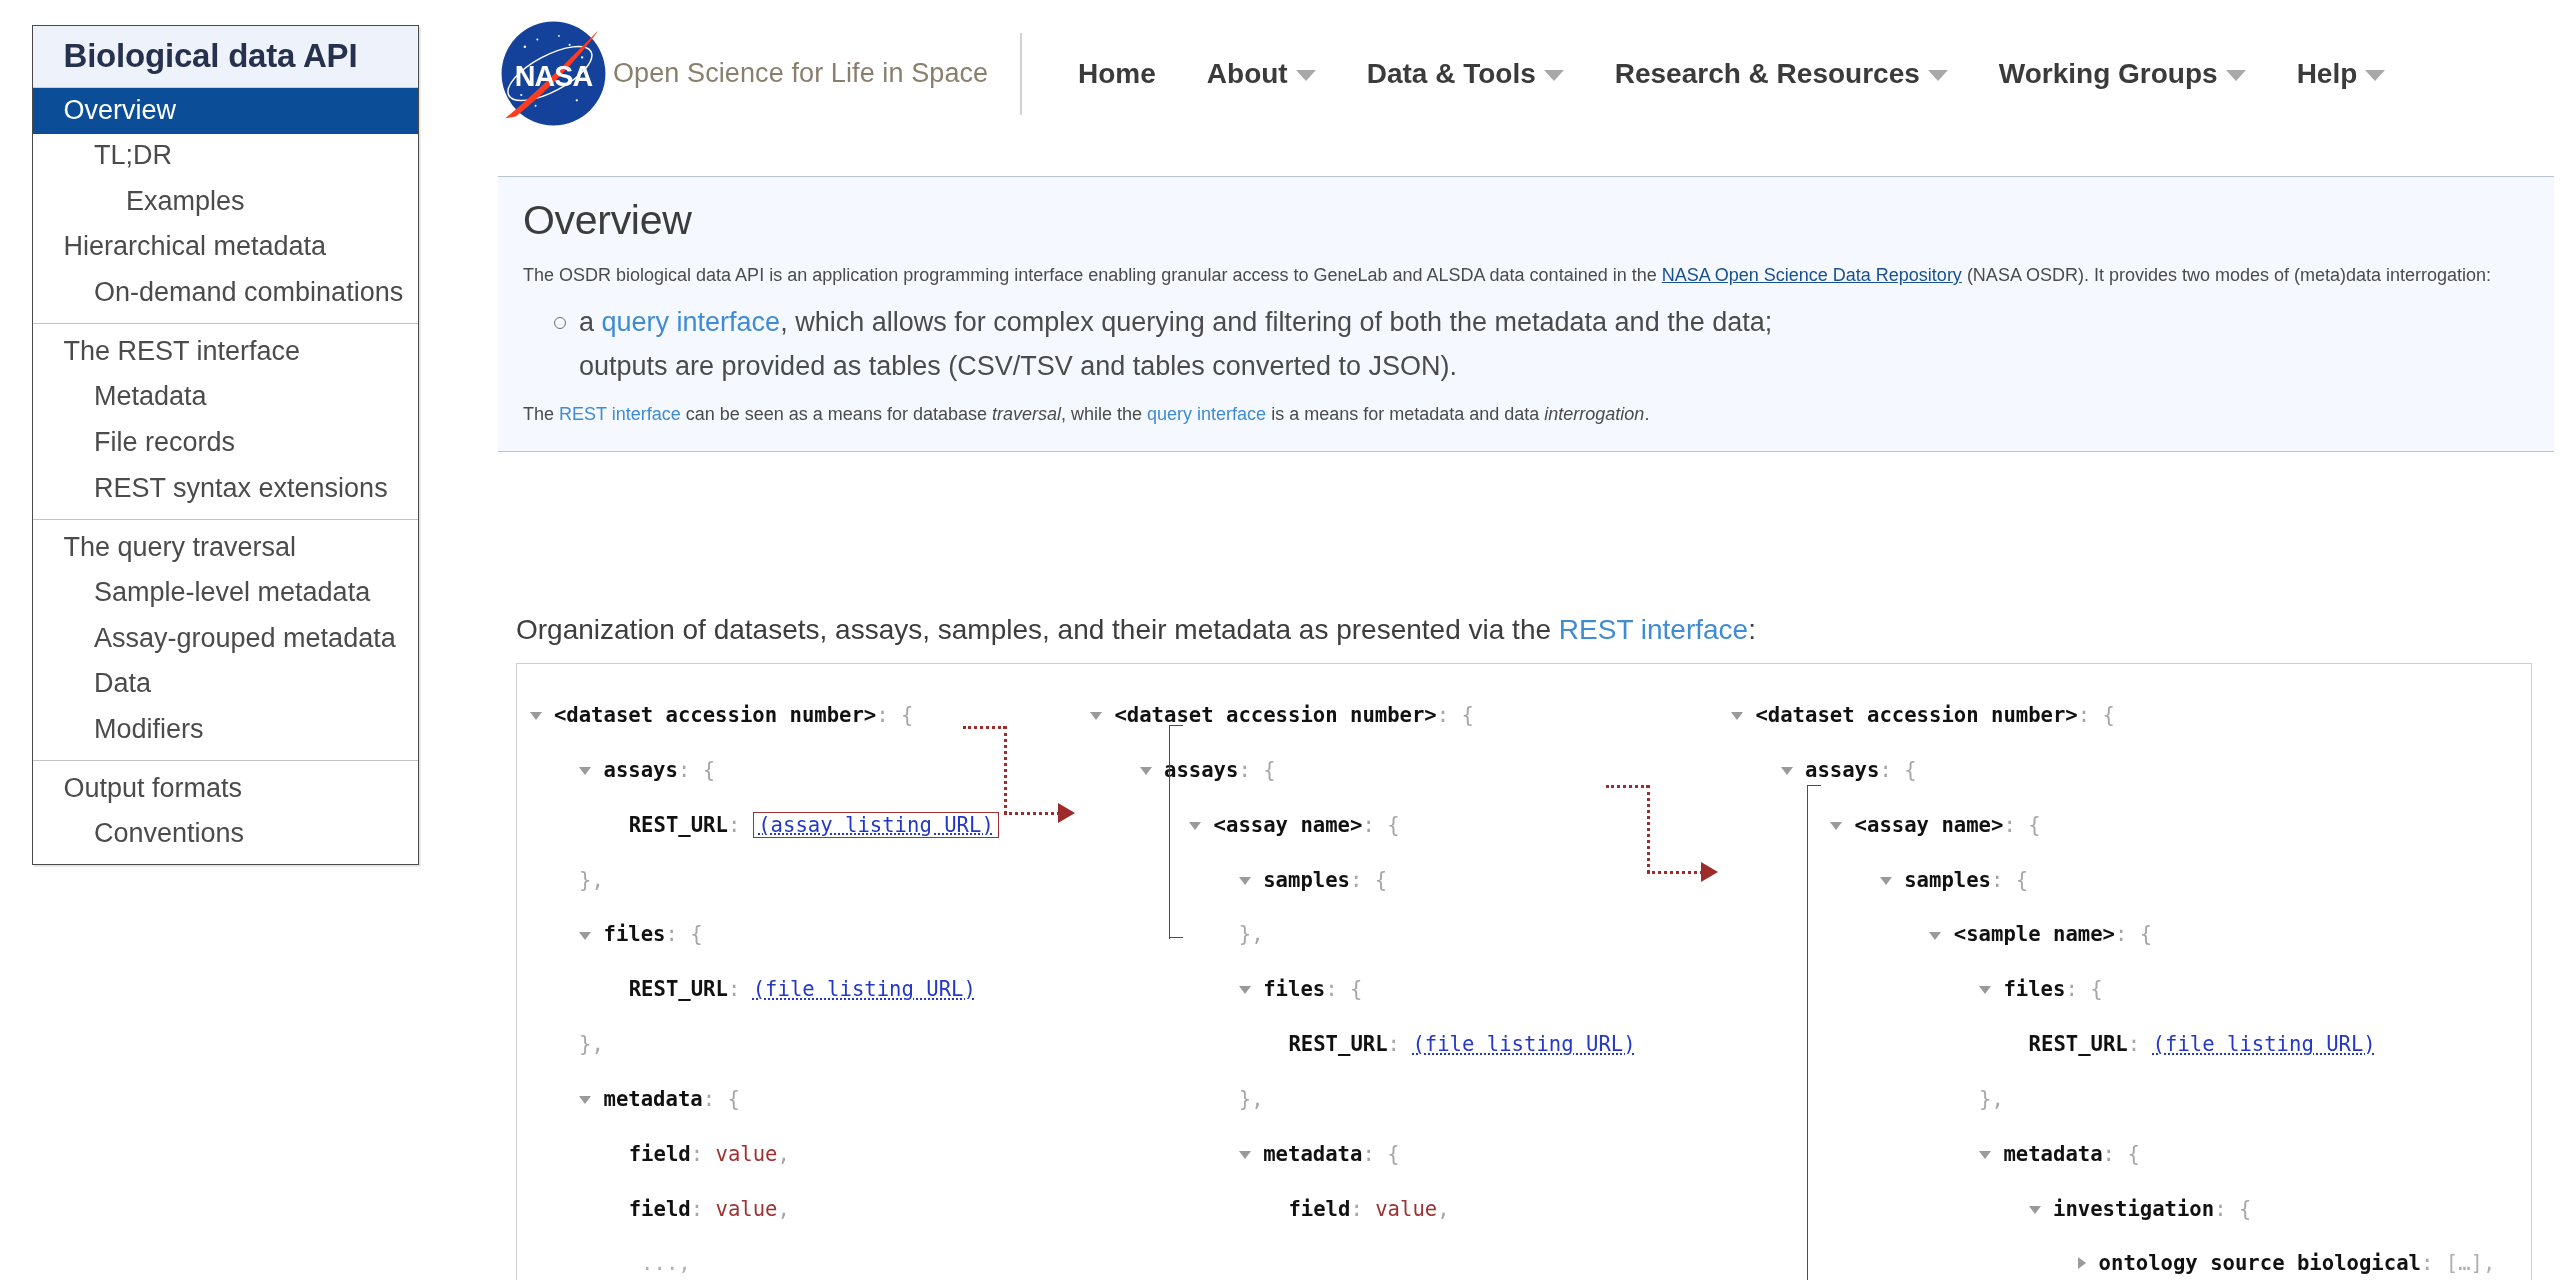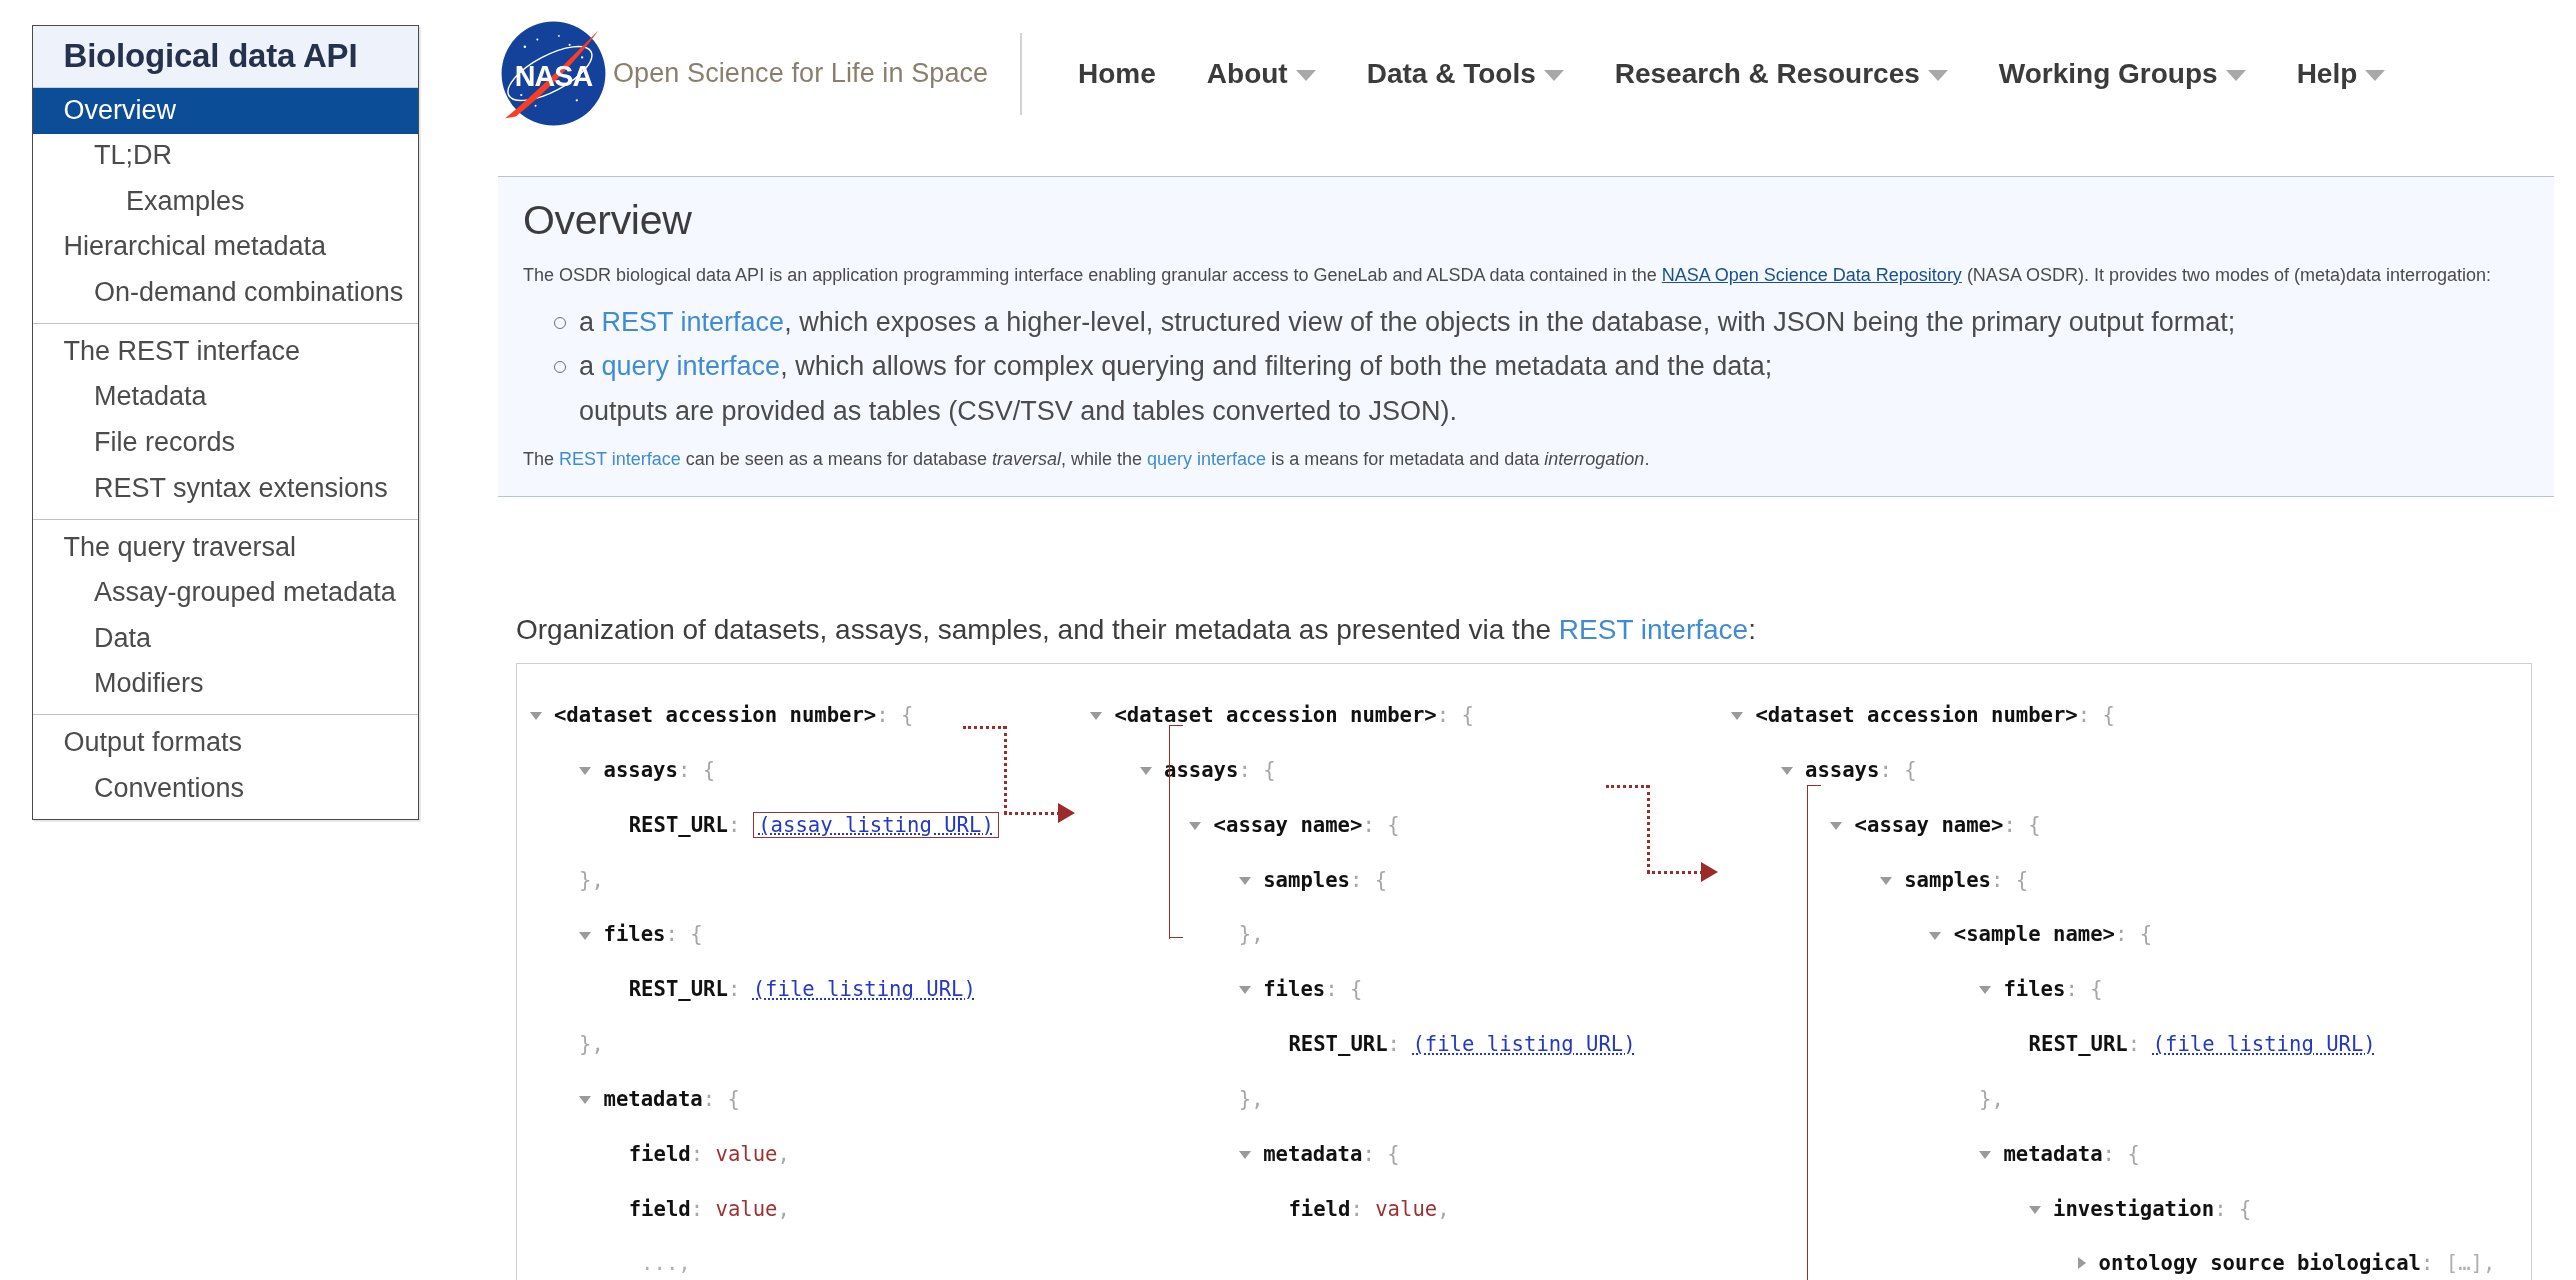--- a/index.html
+++ b/index.html
@@ -252,20 +252,21 @@
 
     <div class="nav-group">
       <div class="nav-item lvl1">The REST interface</div>
       <div class="nav-item lvl2">Metadata</div>
       <div class="nav-item lvl2">File records</div>
       <div class="nav-item lvl2">REST syntax extensions</div>
     </div>
 
     <div class="nav-group">
       <div class="nav-item lvl1">The query traversal</div>
+      <div class="nav-item lvl2">Sample-level metadata</div>
       <div class="nav-item lvl2">Assay-grouped metadata</div>
       <div class="nav-item lvl2">Data</div>
       <div class="nav-item lvl2">Modifiers</div>
     </div>
 
     <div class="nav-group">
       <div class="nav-item lvl1">Output formats</div>
       <div class="nav-item lvl2">Conventions</div>
     </div>
   </div>
@@ -319,21 +320,20 @@
       </div>
     </nav>
   </div>
 
   <div class="overview-panel">
     <h1 class="overview-h1">Overview</h1>
 
     <p class="ov-p"><span>The OSDR biological data API is an application programming interface enabling granular access to GeneLab and ALSDA data contained in the </span><a class="lnk-u">NASA Open Science Data Repository</a><span> (NASA OSDR). It provides two modes of (meta)data interrogation:</span></p>
 
     <ul class="ov-list">
-      <li><span>a </span><a class="lnk">REST interface</a><span>, which exposes a higher-level, structured view of the objects in the database, with JSON being the primary output format;</span></li>
       <li><span>a </span><a class="lnk">query interface</a><span>, which allows for complex querying and filtering of both the metadata and the data;</span></li>
       <li class="nobullet">outputs are provided as tables (CSV/TSV and tables converted to JSON).</li>
     </ul>
 
     <p class="ov-p last"><span>The </span><a class="lnk">REST interface</a><span> can be seen as a means for database </span><em>traversal</em><span>, while the </span><a class="lnk">query interface</a><span> is a means for metadata and data </span><em>interrogation</em><span>.</span></p>
   </div>
 
   <div class="caption"><span>Organization of datasets, assays, samples, and their metadata as presented via the </span><a class="lnk">REST interface</a><span>:</span></div>
 
   <div class="diagram">

